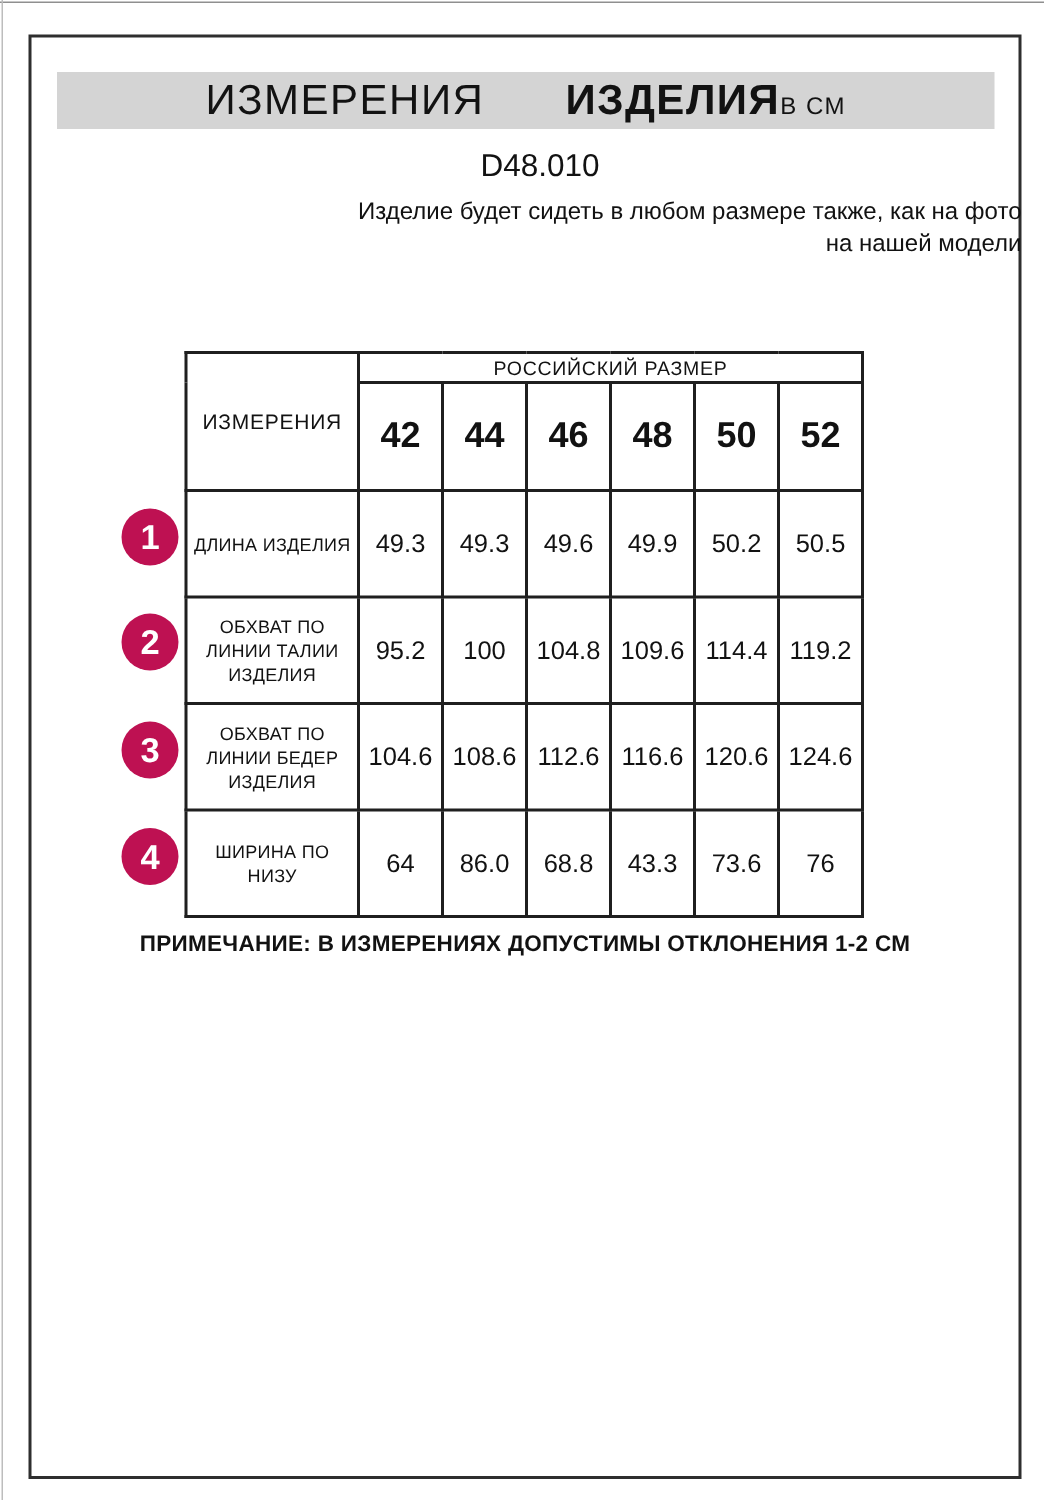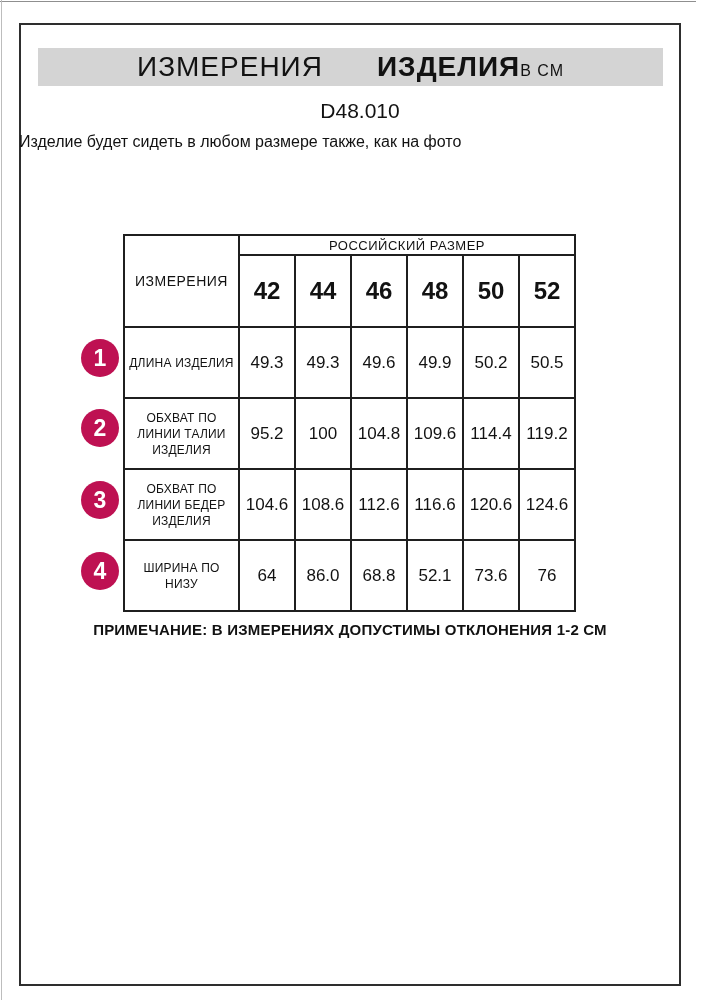--- a/index.html
+++ b/index.html
@@ -15,21 +15,21 @@
     border:2px solid #2e2e2e;box-sizing:border-box;background:#ffffff;
   }
   .header-bar{
     position:absolute;left:38px;top:48px;width:625px;height:38px;
     background:#d4d4d4;text-align:center;line-height:37px;white-space:nowrap;
   }
   .t-reg{font-size:28px;letter-spacing:1px;}
   .t-bold{font-size:28px;font-weight:bold;letter-spacing:1px;margin-left:54px;}
   .t-unit{font-size:16px;letter-spacing:1px;}
   .code{position:absolute;left:19px;top:99px;width:682px;text-align:center;font-size:21px;}
-  .desc{position:absolute;left:19px;top:131px;width:662px;text-align:left;font-size:16px;line-height:21px;}
+  .desc{position:absolute;left:19px;top:131px;width:662px;text-align:right;font-size:16px;line-height:21px;}
   .size-table{
     position:absolute;left:123px;top:234px;border-collapse:collapse;table-layout:fixed;
   }
   .size-table td{
     border:2px solid #1f1f1f;text-align:center;vertical-align:middle;padding:0;
   }
   .c-measure{font-size:14px;letter-spacing:0.5px;}
   .r-group td.c-group{height:18px;font-size:13px;letter-spacing:0.5px;}
   .r-sizes td{height:70px;font-size:24px;font-weight:bold;}
   .r-data{height:71px;margin-top:25px;}
@@ -56,20 +56,21 @@
   <div class="frame"></div>
 
   <div class="header-bar">
     <span class="t-reg">ИЗМЕРЕНИЯ</span><span class="t-bold">ИЗДЕЛИЯ</span><span class="t-unit">В СМ</span>
   </div>
 
   <div class="code">D48.010</div>
 
   <div class="desc">
     <div>Изделие будет сидеть в любом размере также, как на фото</div>
+    <div>на нашей модели</div>
   </div>
 
   <table class="size-table">
     <colgroup>
       <col style="width:115px">
         <col style="width:56px">
         <col style="width:56px">
         <col style="width:56px">
         <col style="width:56px">
         <col style="width:56px">
@@ -118,21 +119,21 @@
         <td class="val">116.6</td>
         <td class="val">120.6</td>
         <td class="val">124.6</td>
       </tr>
       <tr class="r-data">
         <td class="row-label">ШИРИНА ПО
 НИЗУ</td>
         <td class="val">64</td>
         <td class="val">86.0</td>
         <td class="val">68.8</td>
-        <td class="val">52.1</td>
+        <td class="val">43.3</td>
         <td class="val">73.6</td>
         <td class="val">76</td>
       </tr>
     </tbody>
   </table>
 
   <div class="circle circle-1">1</div>
   <div class="circle circle-2">2</div>
   <div class="circle circle-3">3</div>
   <div class="circle circle-4">4</div>

